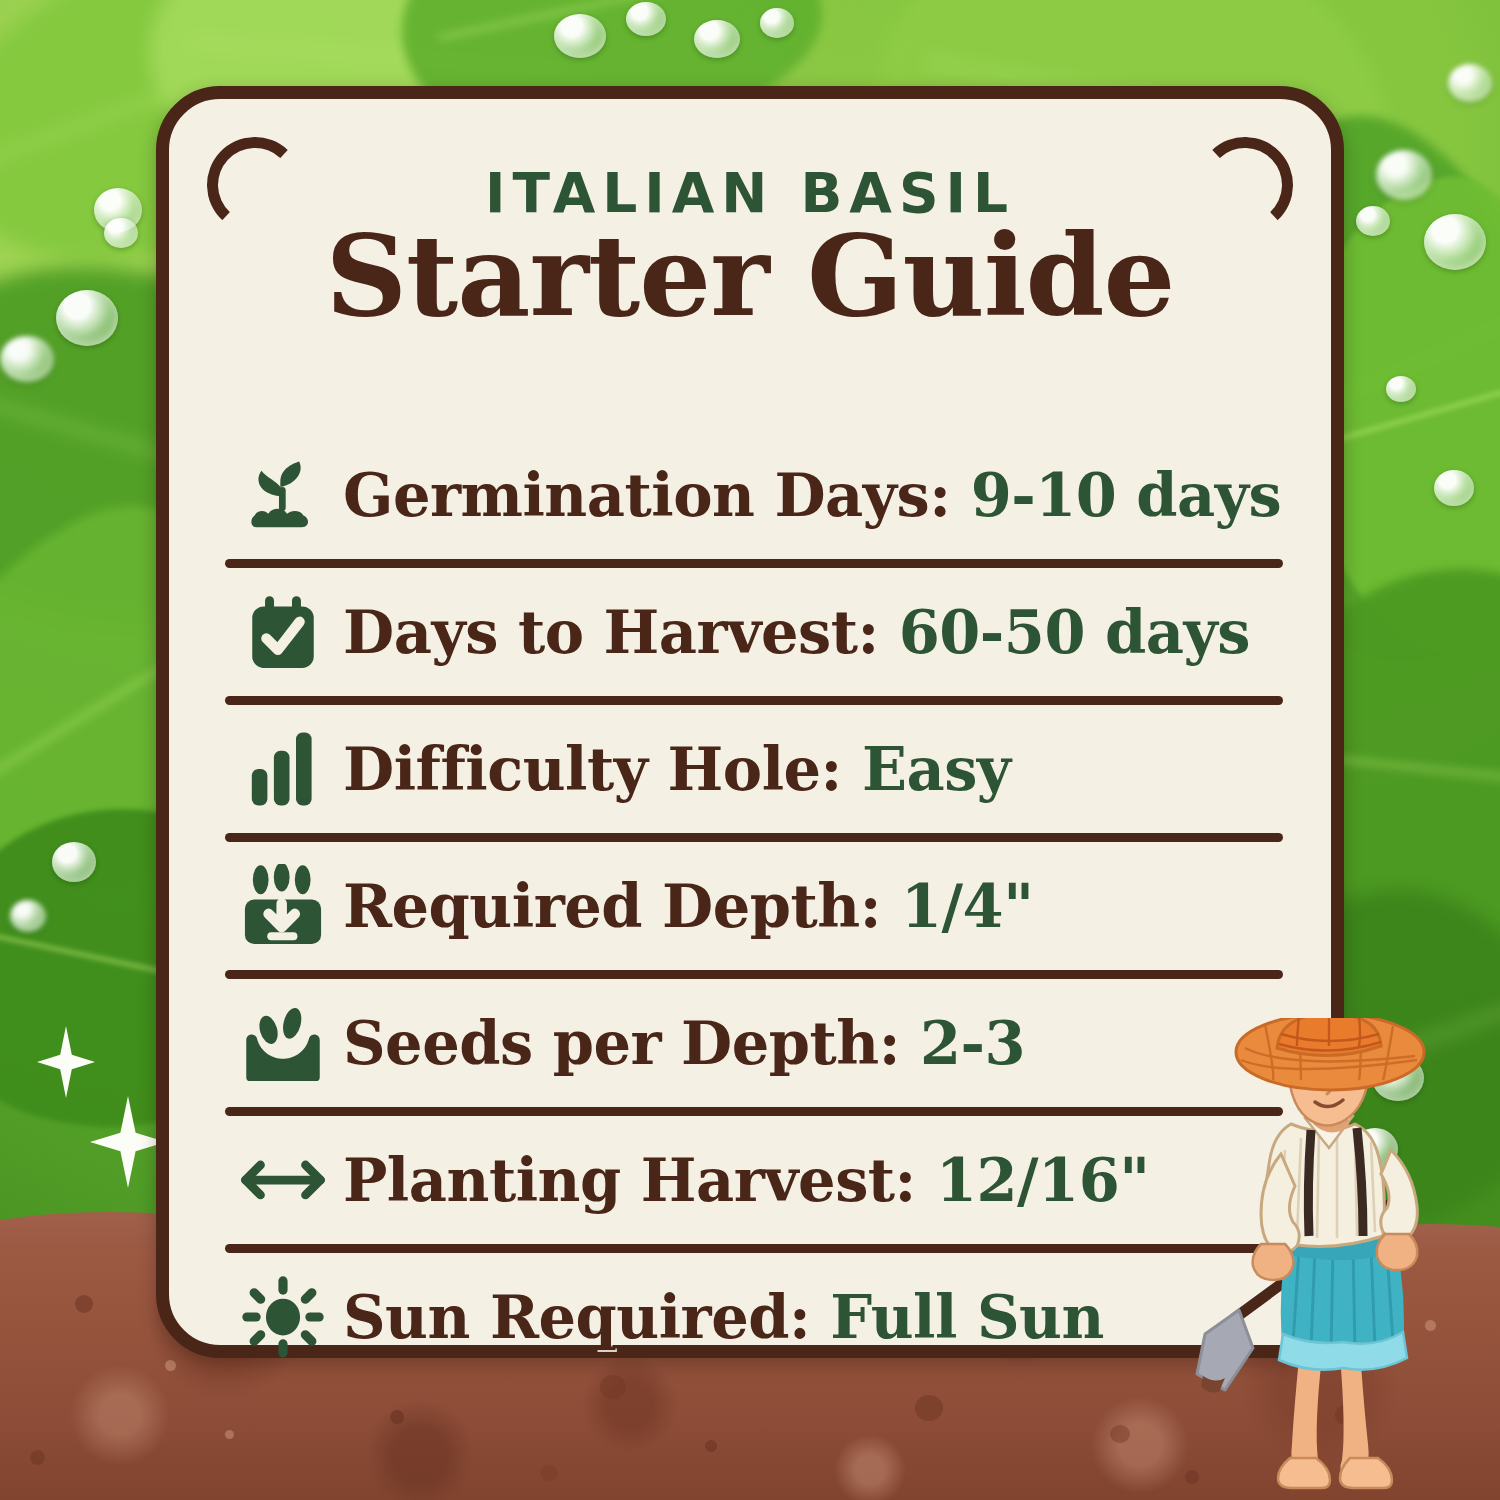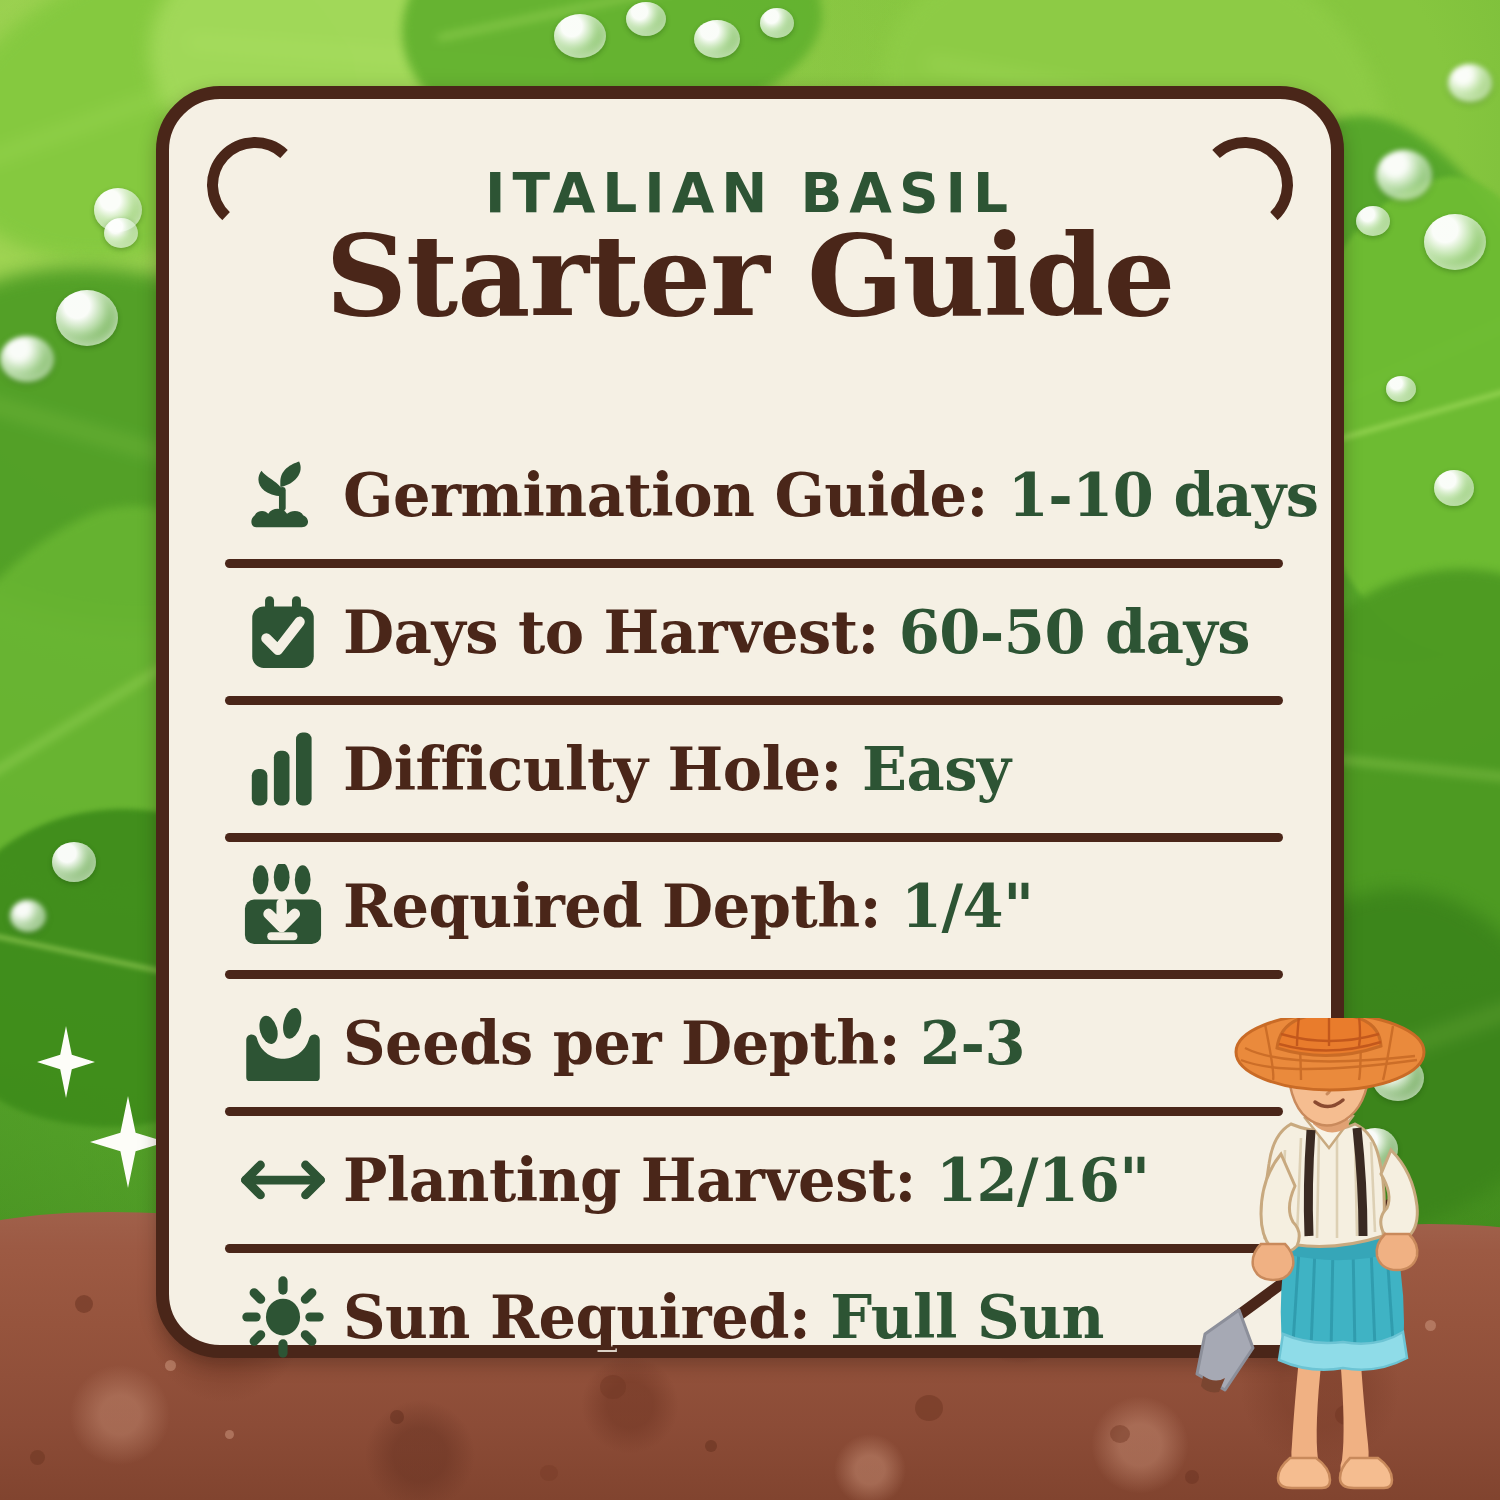--- a/index.html
+++ b/index.html
@@ -170,21 +170,21 @@
         <div class="icon-cell">
           <svg width="86" height="86" viewBox="0 0 64 64" fill="#2d5434">
             <path d="M33 36 C33 22 22 22 16 14 C10 22 16 32 31 33 Z"></path>
             <path d="M31 24 C31 14 39 10 44 8 C47 16 41 25 31 27 Z" fill="#f5f0e4"></path>
             <path d="M30 22 C30 13 38 9 44 7 C48 15 41 24 30 26 Z"></path>
             <rect x="29" y="26" width="5" height="18" rx="2.5"></rect>
             <path d="M12 56 C8 56 7 50 11 47 C13 43 19 43 21 46 C24 41 32 41 35 46 C38 43 45 43 47 47 C52 49 52 56 46 56 Z"></path>
           </svg>
         </div>
         <div class="row-text">
-          <span>Germination Guide: </span><span class="val">1-10 days</span>
+          <span>Germination Days: </span><span class="val">9-10 days</span>
         </div>
       </div>
       <div class="divider"></div>
 
       <div class="row">
         <div class="icon-cell">
           <svg width="82" height="82" viewBox="0 0 64 64" fill="#2d5434">
             <rect x="18" y="4" width="7" height="16" rx="3.5"></rect>
             <rect x="39" y="4" width="7" height="16" rx="3.5"></rect>
             <rect x="8" y="12" width="48" height="48" rx="9"></rect>

